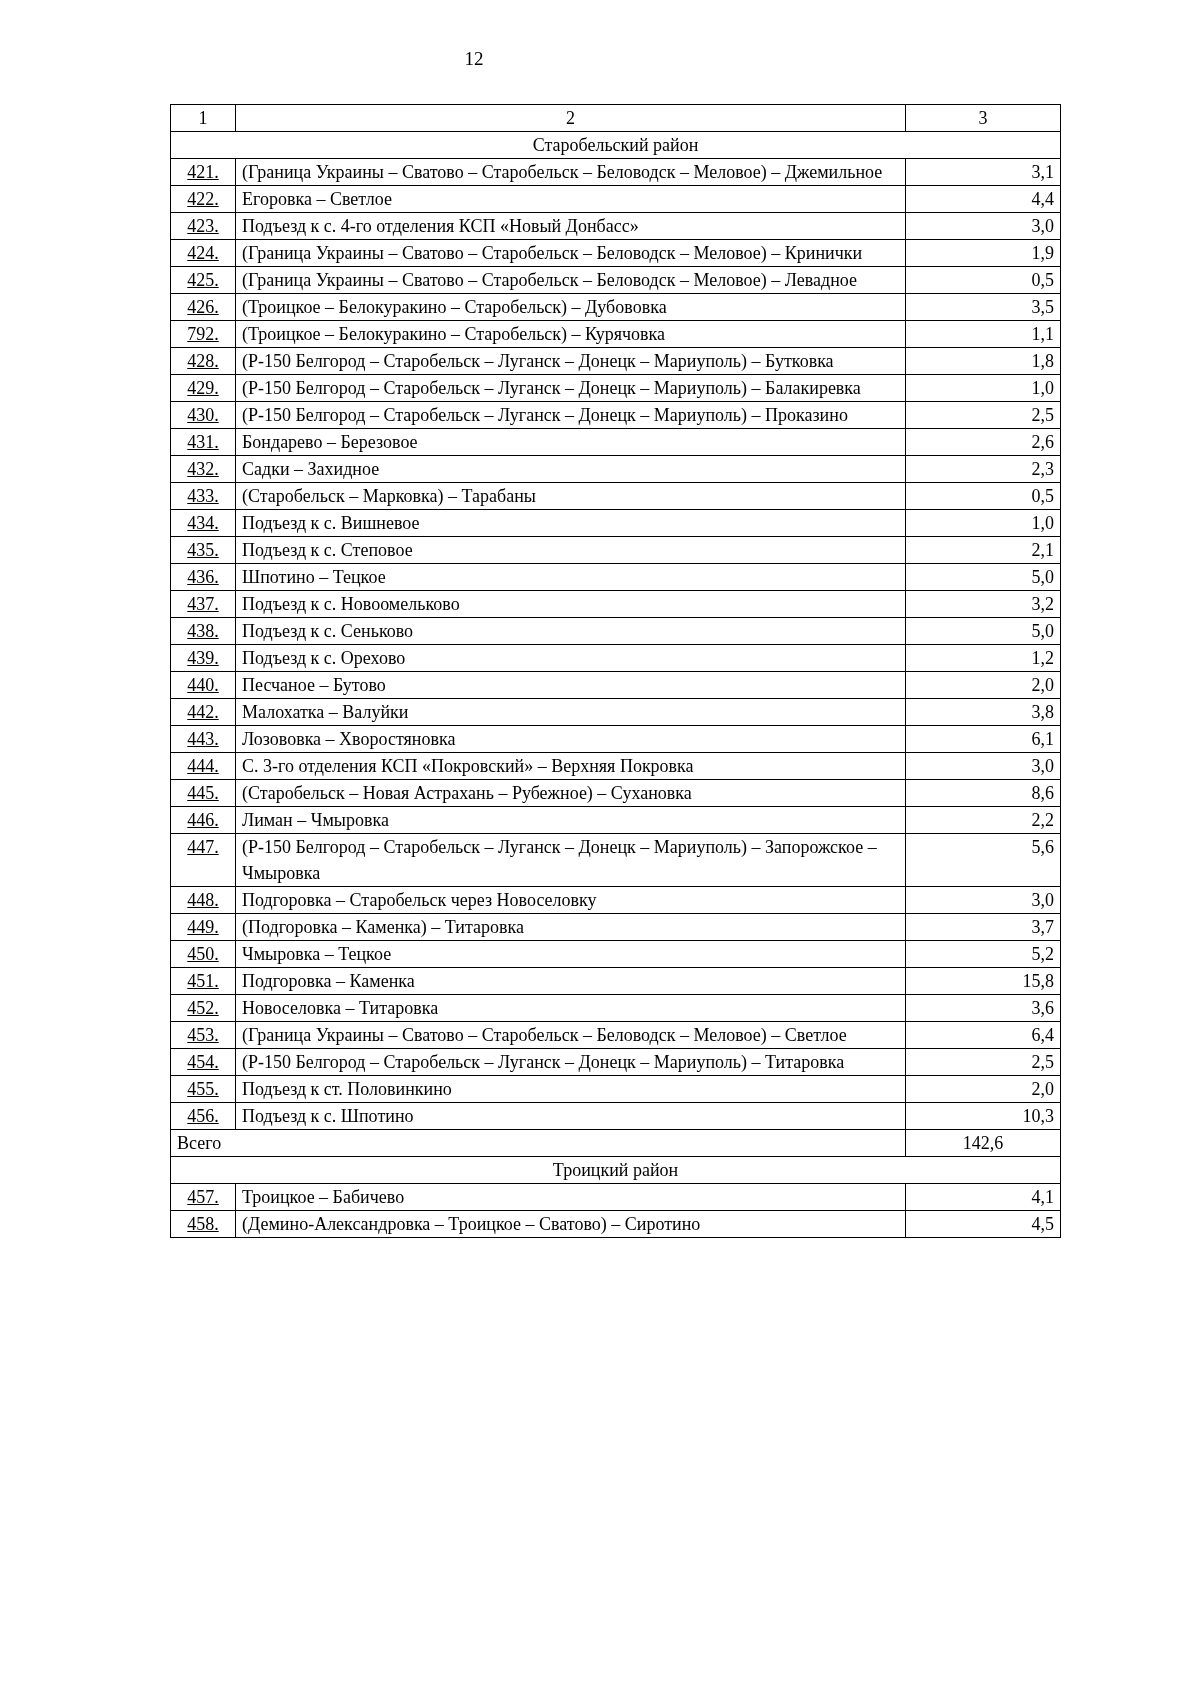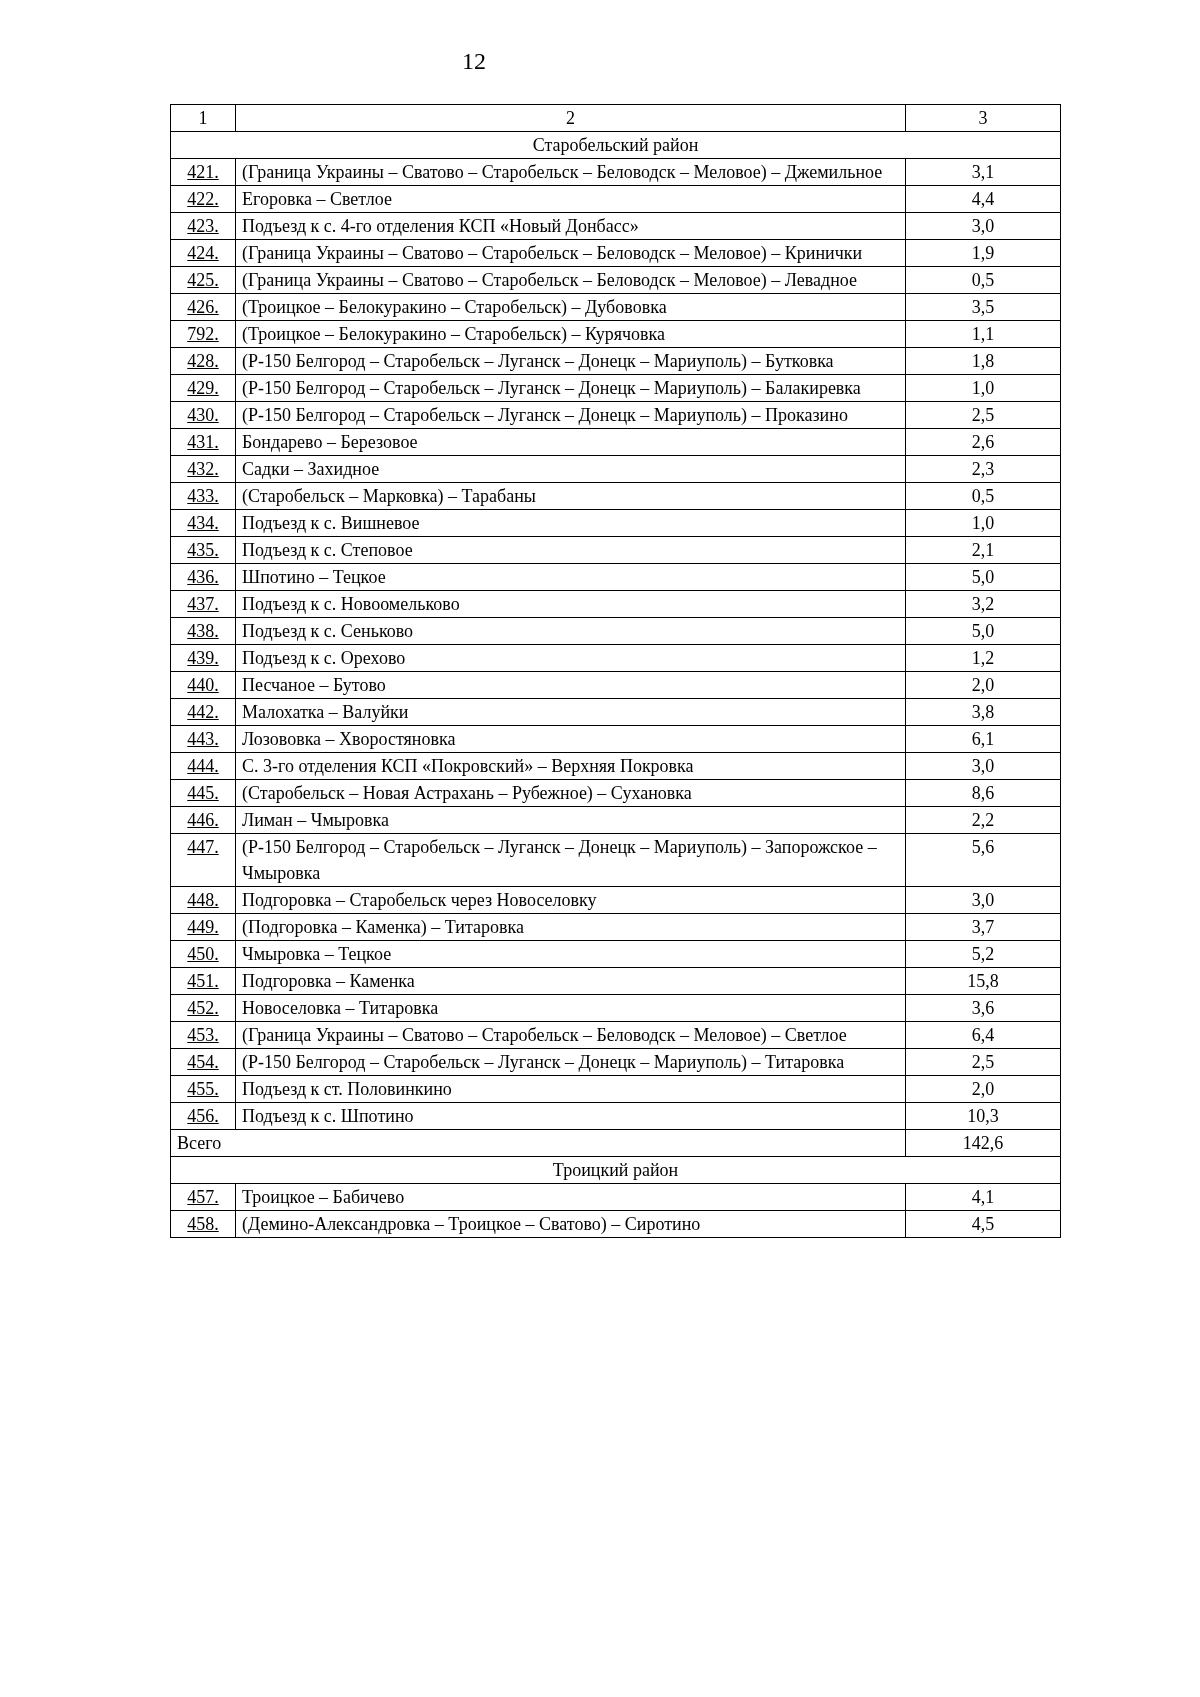--- a/index.html
+++ b/index.html
@@ -13,21 +13,21 @@
     font-family: "Liberation Serif", serif;
     color: #000000;
     position: relative;
   }
   .page-number {
     position: absolute;
     top: 48px;
     left: 0;
     width: 948px;
     text-align: center;
-    font-size: 24px;
+    font-size: 19px;
   }
   table.roads {
     position: absolute;
     top: 104px;
     left: 170px;
     width: 890px;
     border-collapse: collapse;
     table-layout: fixed;
   }
   table.roads th,
@@ -36,21 +36,21 @@
     font-size: 18px;
     line-height: 26px;
     padding: 0 6px;
     vertical-align: top;
     font-weight: normal;
     overflow: hidden;
   }
   table.roads th { text-align: center; }
   td.num   { text-align: center; text-decoration: underline; }
   td.name  { text-align: left; }
-  td.len   { text-align: center; }
+  td.len   { text-align: right; }
   td.section-title {
     font-weight: bold;
     text-align: center;
   }
   td.total-label {
     font-weight: bold;
     text-align: left;
   }
   td.total-value {
     font-weight: bold;

